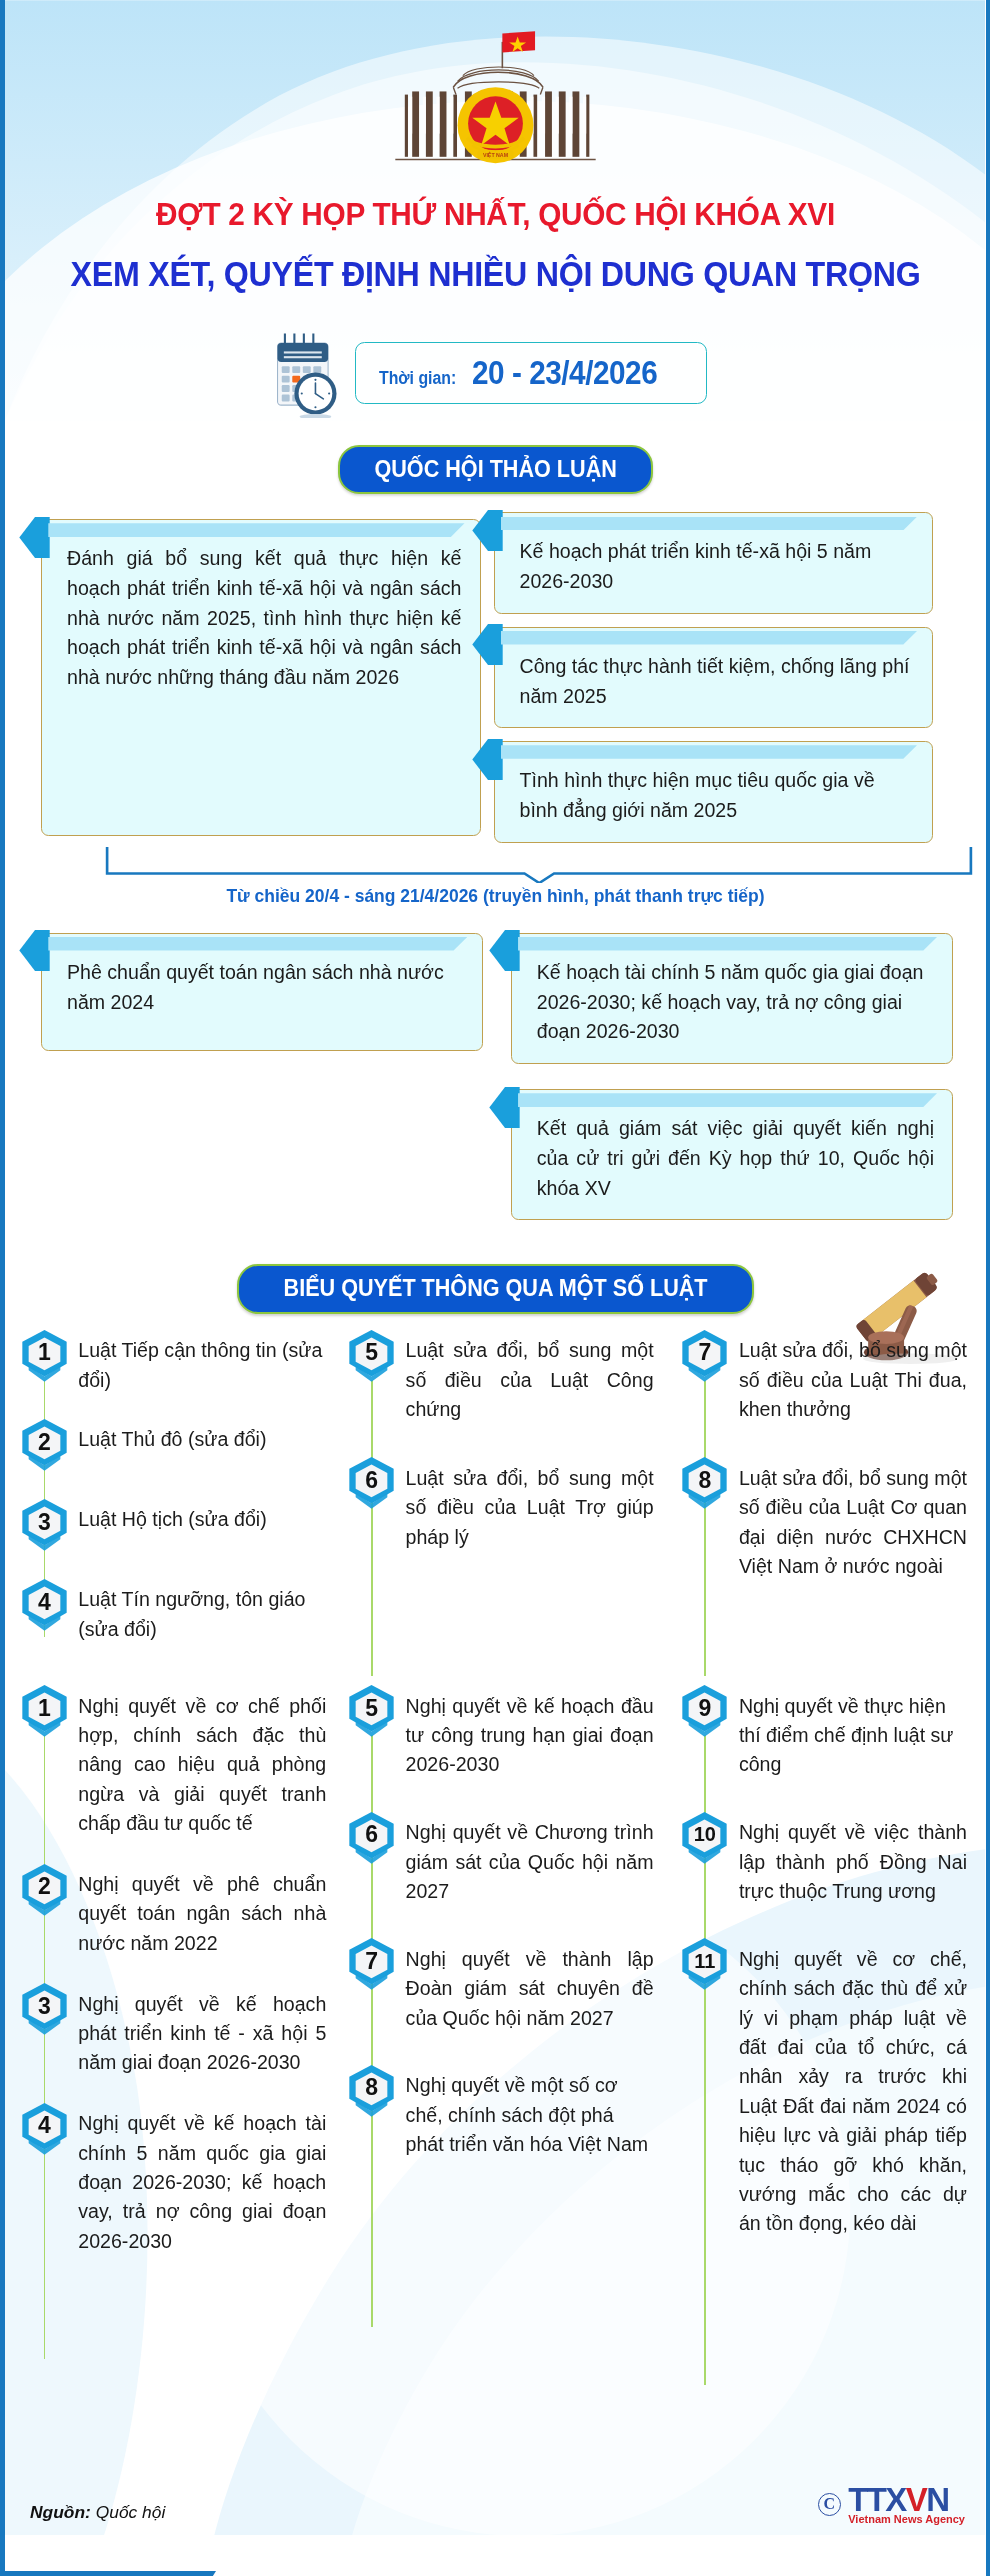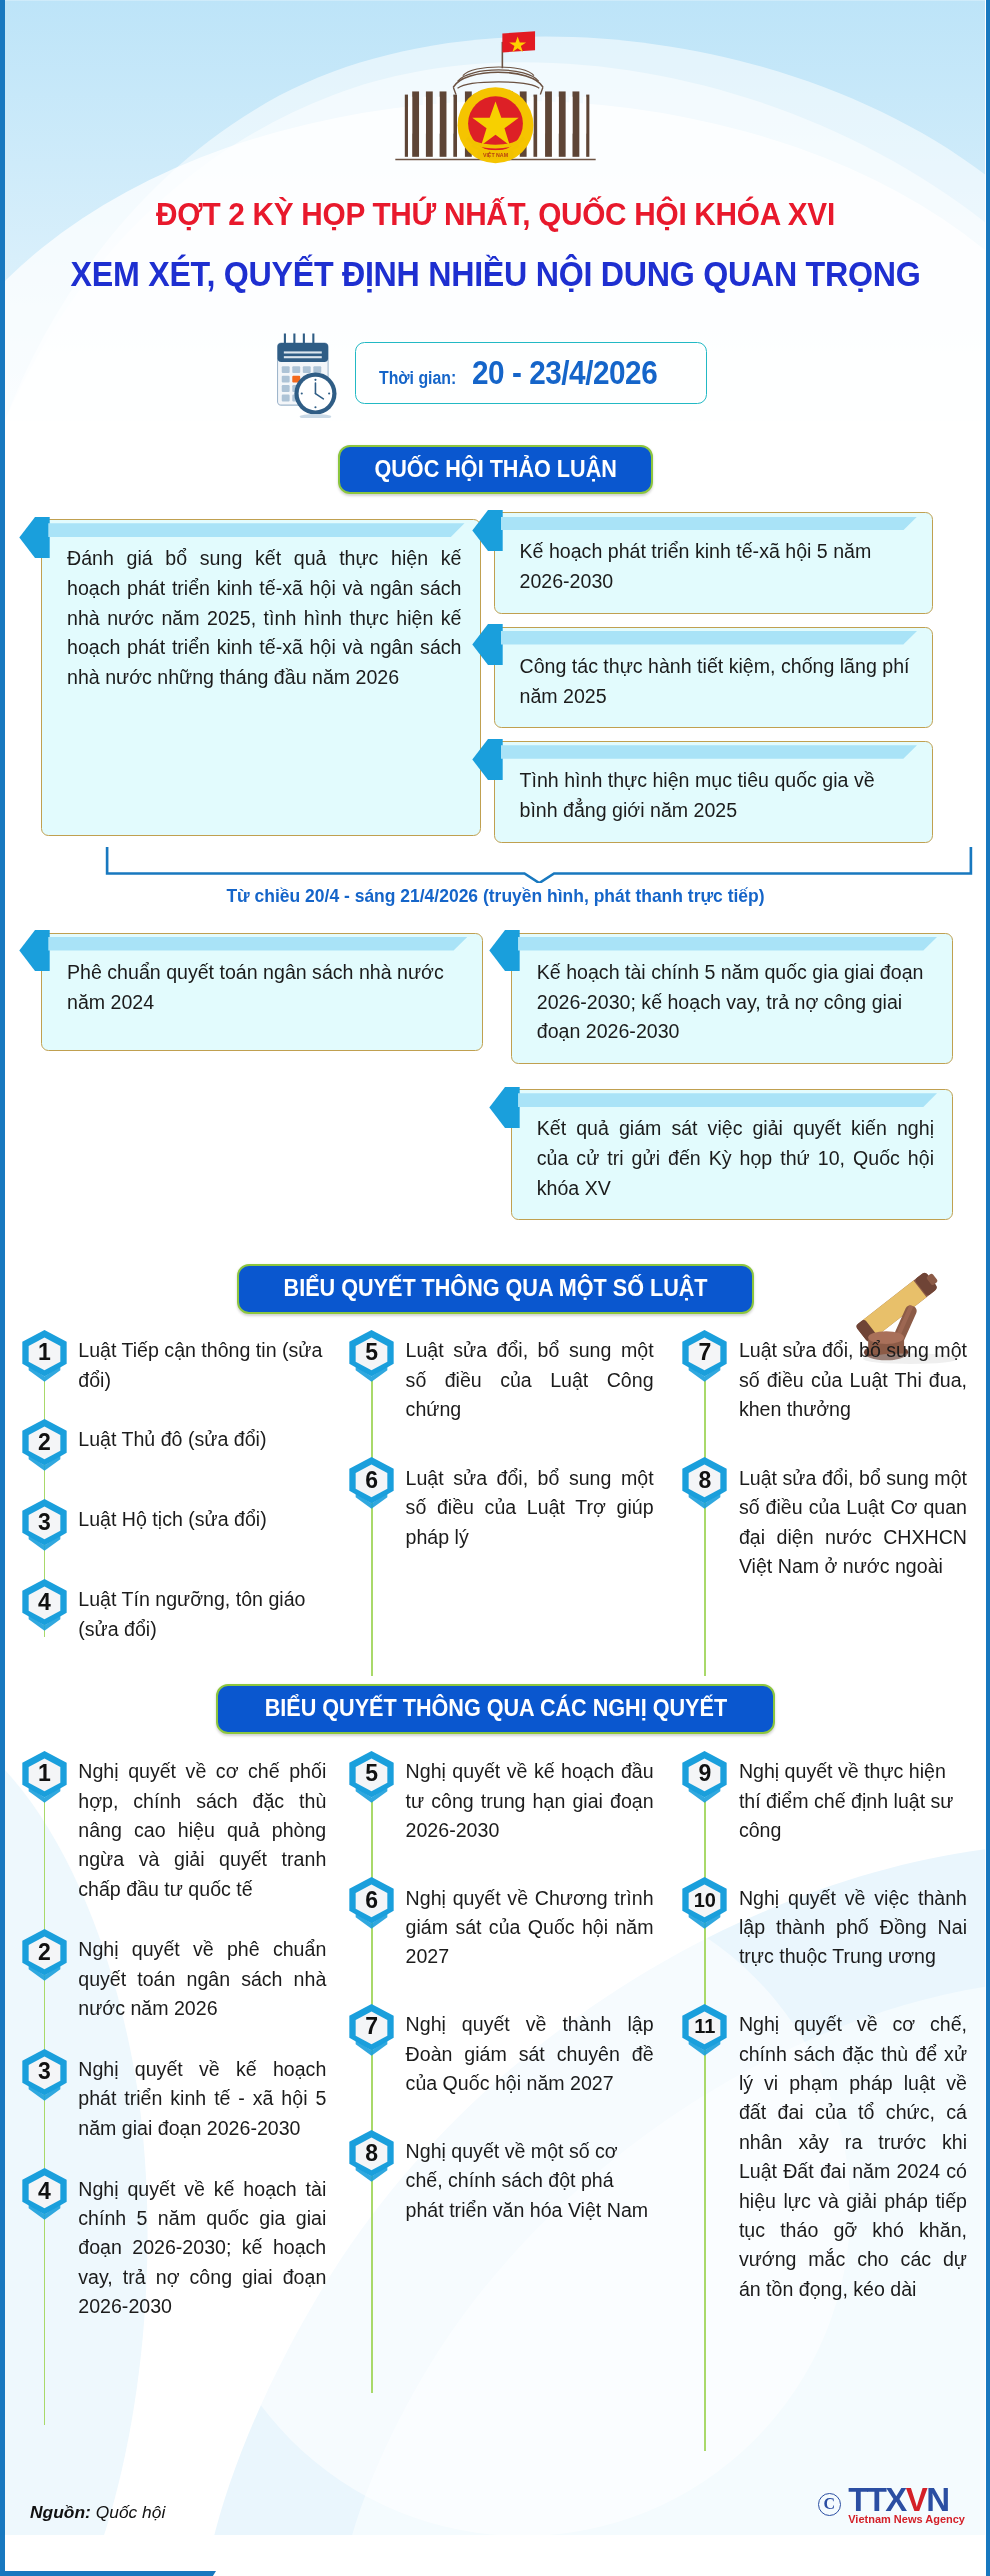--- a/index.html
+++ b/index.html
@@ -106,21 +106,21 @@
 
   
   .sec-head-wrap {
     display: flex;
     justify-content: center;
     position: relative;
   }
   .sec-head {
     background: #0a57cf;
     border: 2.6px solid #8cc63e;
-    border-radius: 12px;
+    border-radius: 21px;
     padding: 8.5px 21px 10.6px;
     text-align: center;
     box-shadow: 0 1.6px 2.6px rgba(0,0,0,0.18);
   }
   .sec-head-text {
     color: #ffffff;
     font-size: 24px;
     font-weight: 700;
     letter-spacing: 0px;
     transform: scaleX(0.9);
@@ -637,25 +637,20 @@
             </svg>
             <div class="num-txt">8</div>
           </div>
           <div class="num-label justify">Luật sửa đổi, bổ sung một số điều của Luật Cơ quan đại diện nước CHXHCN Việt Nam ở nước ngoài</div>
         </div>
       </div>
     </div>
   </div>
 
   <div style="position:relative; margin-top:40px;">
-    <div class="sec-head-wrap">
-      <div class="sec-head">
-        <div class="sec-head-text">BIỂU QUYẾT THÔNG QUA CÁC NGHỊ QUYẾT</div>
-      </div>
-    </div>
 
     <div style="display:flex; gap:5.3px; padding:0 19px 0 12.7px; margin-top:16px; align-items:flex-start;">
 
       <div class="num-col" style="flex:0 0 322px;">
         <div class="conn-line" style="top:51px; height:624px;"></div>
         <div class="num-item" style="margin-bottom:24px;">
           <div class="num-badge">
             <svg width="51" height="57" viewBox="0 0 96 108">
               <path d="M48 2 L90 24 L90 66 L48 90 L6 66 L6 24 Z" fill="#1a9fdc"></path>
               <path d="M48 16 L78 32 L78 62 L48 78 L18 62 L18 32 Z" fill="#f4f5f7"></path>
@@ -667,21 +662,21 @@
         </div>
         <div class="num-item" style="margin-bottom:24px;">
           <div class="num-badge">
             <svg width="51" height="57" viewBox="0 0 96 108">
               <path d="M48 2 L90 24 L90 66 L48 90 L6 66 L6 24 Z" fill="#1a9fdc"></path>
               <path d="M48 16 L78 32 L78 62 L48 78 L18 62 L18 32 Z" fill="#f4f5f7"></path>
               <path d="M18 70 L48 90 L78 70 L78 78 L48 100 L18 78 Z" fill="#1a9fdc" opacity="0.9"></path>
             </svg>
             <div class="num-txt">2</div>
           </div>
-          <div class="num-label justify" style="max-width:248px;">Nghị quyết về phê chuẩn quyết toán ngân sách nhà nước năm 2026</div>
+          <div class="num-label justify" style="max-width:248px;">Nghị quyết về phê chuẩn quyết toán ngân sách nhà nước năm 2022</div>
         </div>
         <div class="num-item" style="margin-bottom:24px;">
           <div class="num-badge">
             <svg width="51" height="57" viewBox="0 0 96 108">
               <path d="M48 2 L90 24 L90 66 L48 90 L6 66 L6 24 Z" fill="#1a9fdc"></path>
               <path d="M48 16 L78 32 L78 62 L48 78 L18 62 L18 32 Z" fill="#f4f5f7"></path>
               <path d="M18 70 L48 90 L78 70 L78 78 L48 100 L18 78 Z" fill="#1a9fdc" opacity="0.9"></path>
             </svg>
             <div class="num-txt">3</div>
           </div>

